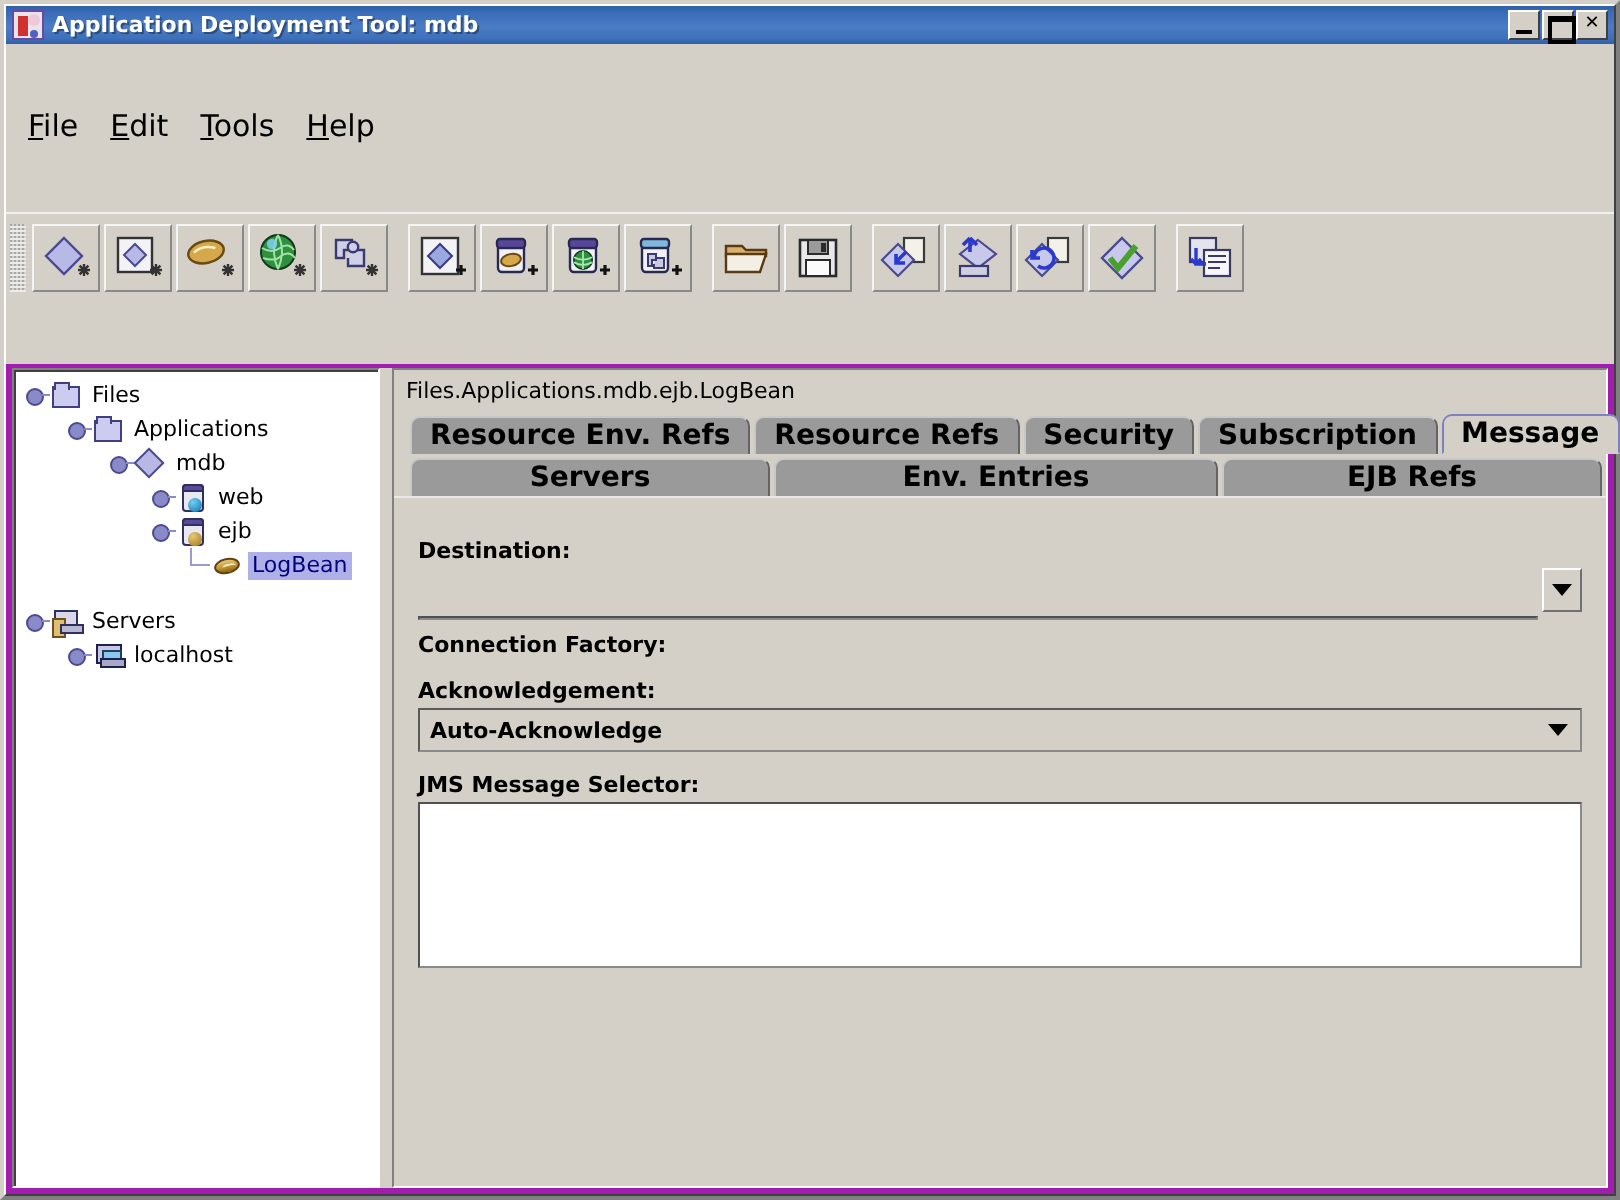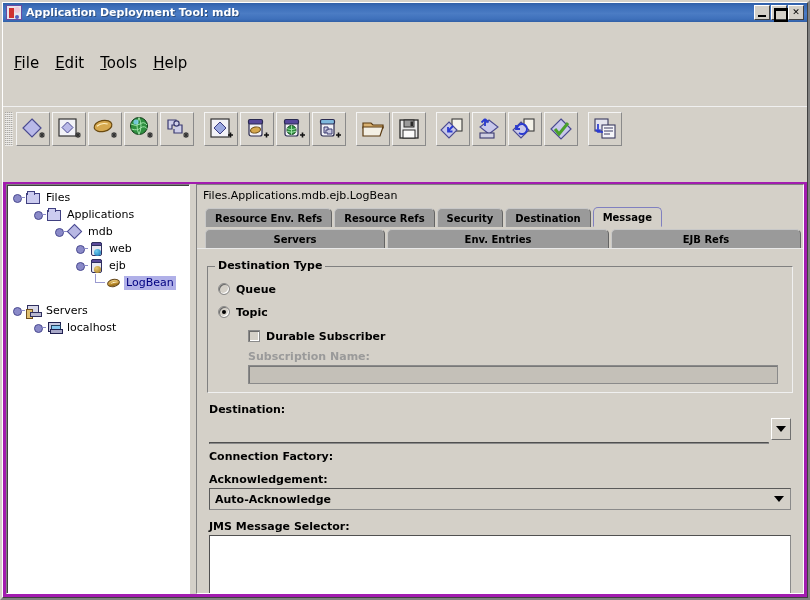--- a/index.html
+++ b/index.html
@@ -251,21 +251,21 @@
   }
   .tab {
     height: 19px; margin-right: 2px;
     background: #9a9a9a;
     border: 1px solid #c8c8c8;
     border-bottom: none;
     border-right-color: #646464;
     border-radius: 5px 5px 0 0;
     display: flex; align-items: center; justify-content: center;
     padding: 0 9px;
-    font-size: 10px; color: #000; font-weight: bold;
+    font-size: 14px; color: #000; font-weight: bold;
     cursor: default; white-space: nowrap;
     position: relative;
     font-family: "DejaVu Sans", "Liberation Sans", sans-serif;
   }
   .tab.selected {
     background: #d4d0c8;
     border: 1px solid #8080c0;
     border-bottom: 1px solid #d4d0c8;
     color: #000;
     height: 20px;
@@ -662,62 +662,41 @@
         <div class="tab">
               <span>Resource Env. Refs</span>
             </div>
         <div class="tab">
               <span>Resource Refs</span>
             </div>
         <div class="tab">
               <span>Security</span>
             </div>
         <div class="tab">
-              <span>Destination</span>
+              <span>Subscription</span>
             </div>
         <div class="tab selected">
               <span>Message</span>
             </div>
       </div>
 
       <div class="tabstrip row2">
         <div class="tab wide-a">
               <span>Servers</span>
             </div>
         <div class="tab wide-b">
               <span>Env. Entries</span>
             </div>
         <div class="tab wide-c">
               <span>EJB Refs</span>
             </div>
       </div>
 
       <div class="tabcontent">
 
-        <div class="fieldset">
-          <legend>Destination Type</legend>
-
-          <div class="radio-row">
-            <span class="radio"></span>
-            <span class="rlabel">Queue</span>
-          </div>
-
-          <div class="radio-row">
-            <span class="radio on"></span>
-            <span class="rlabel">Topic</span>
-          </div>
-
-          <div class="check-row">
-            <span class="checkbox"></span>
-            <span class="rlabel">Durable Subscriber</span>
-          </div>
-
-          <div class="sub-label">Subscription Name:</div>
-          <div class="disabled-field"></div>
-        </div>
 
         <div class="flabel">Destination:</div>
         <div class="editcombo">
           <div class="efield">jms/Topic</div>
           <div class="earrow">
                 <span class="caret"></span>
               </div>
         </div>
 
         <div class="flabel">Connection Factory:</div>

